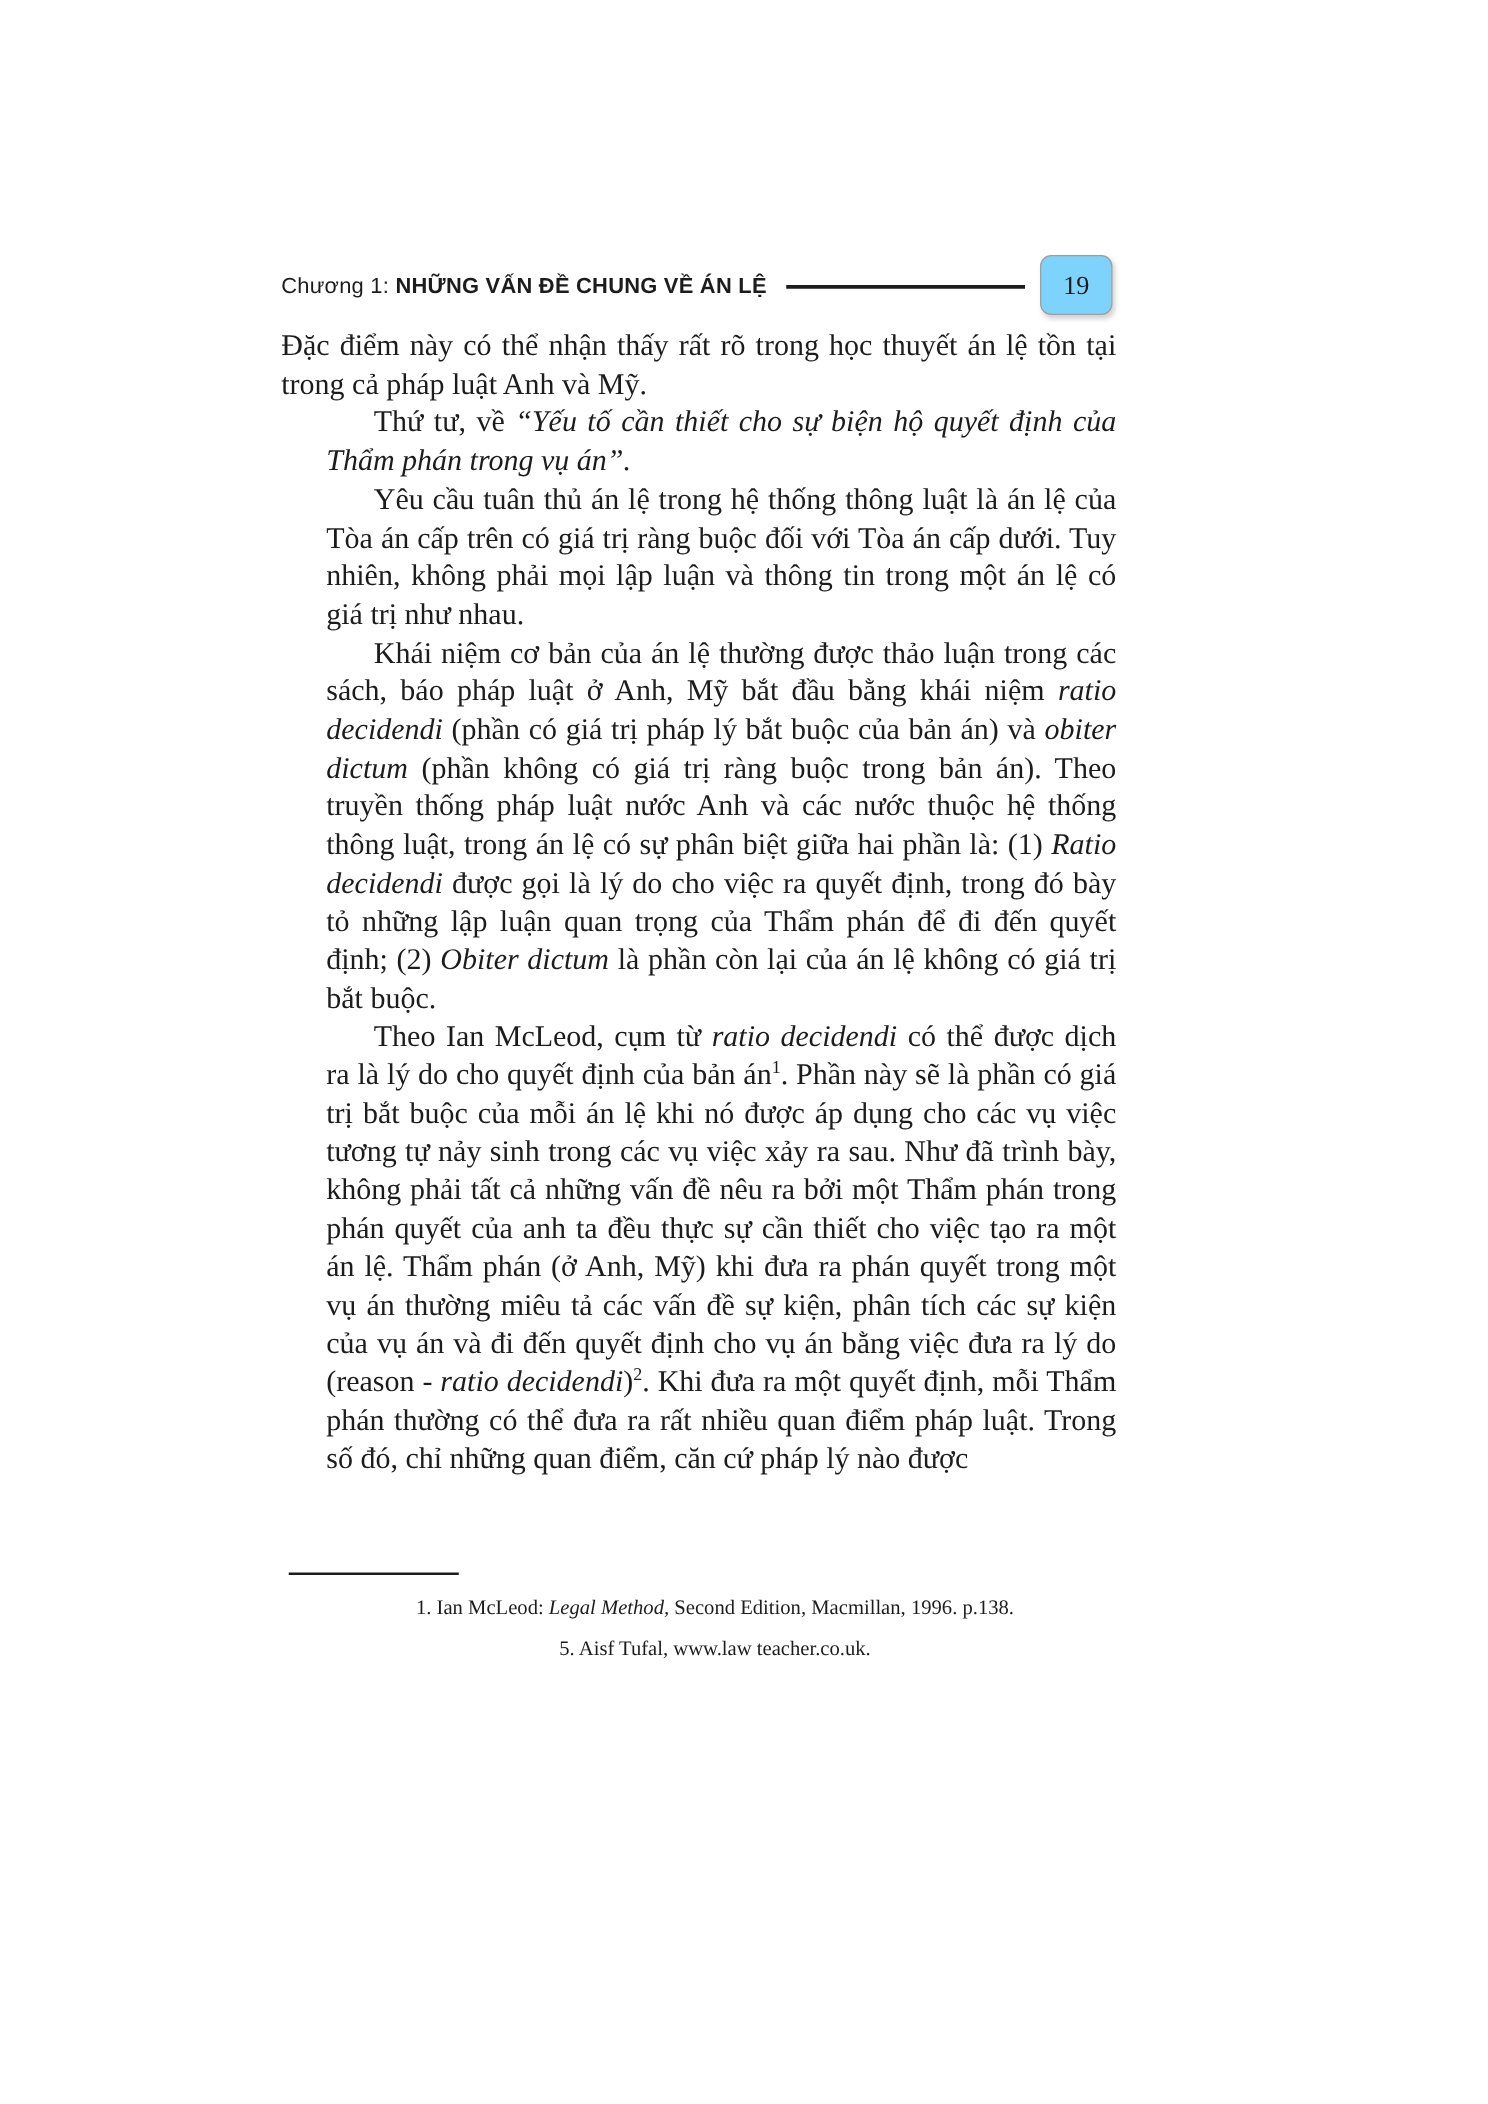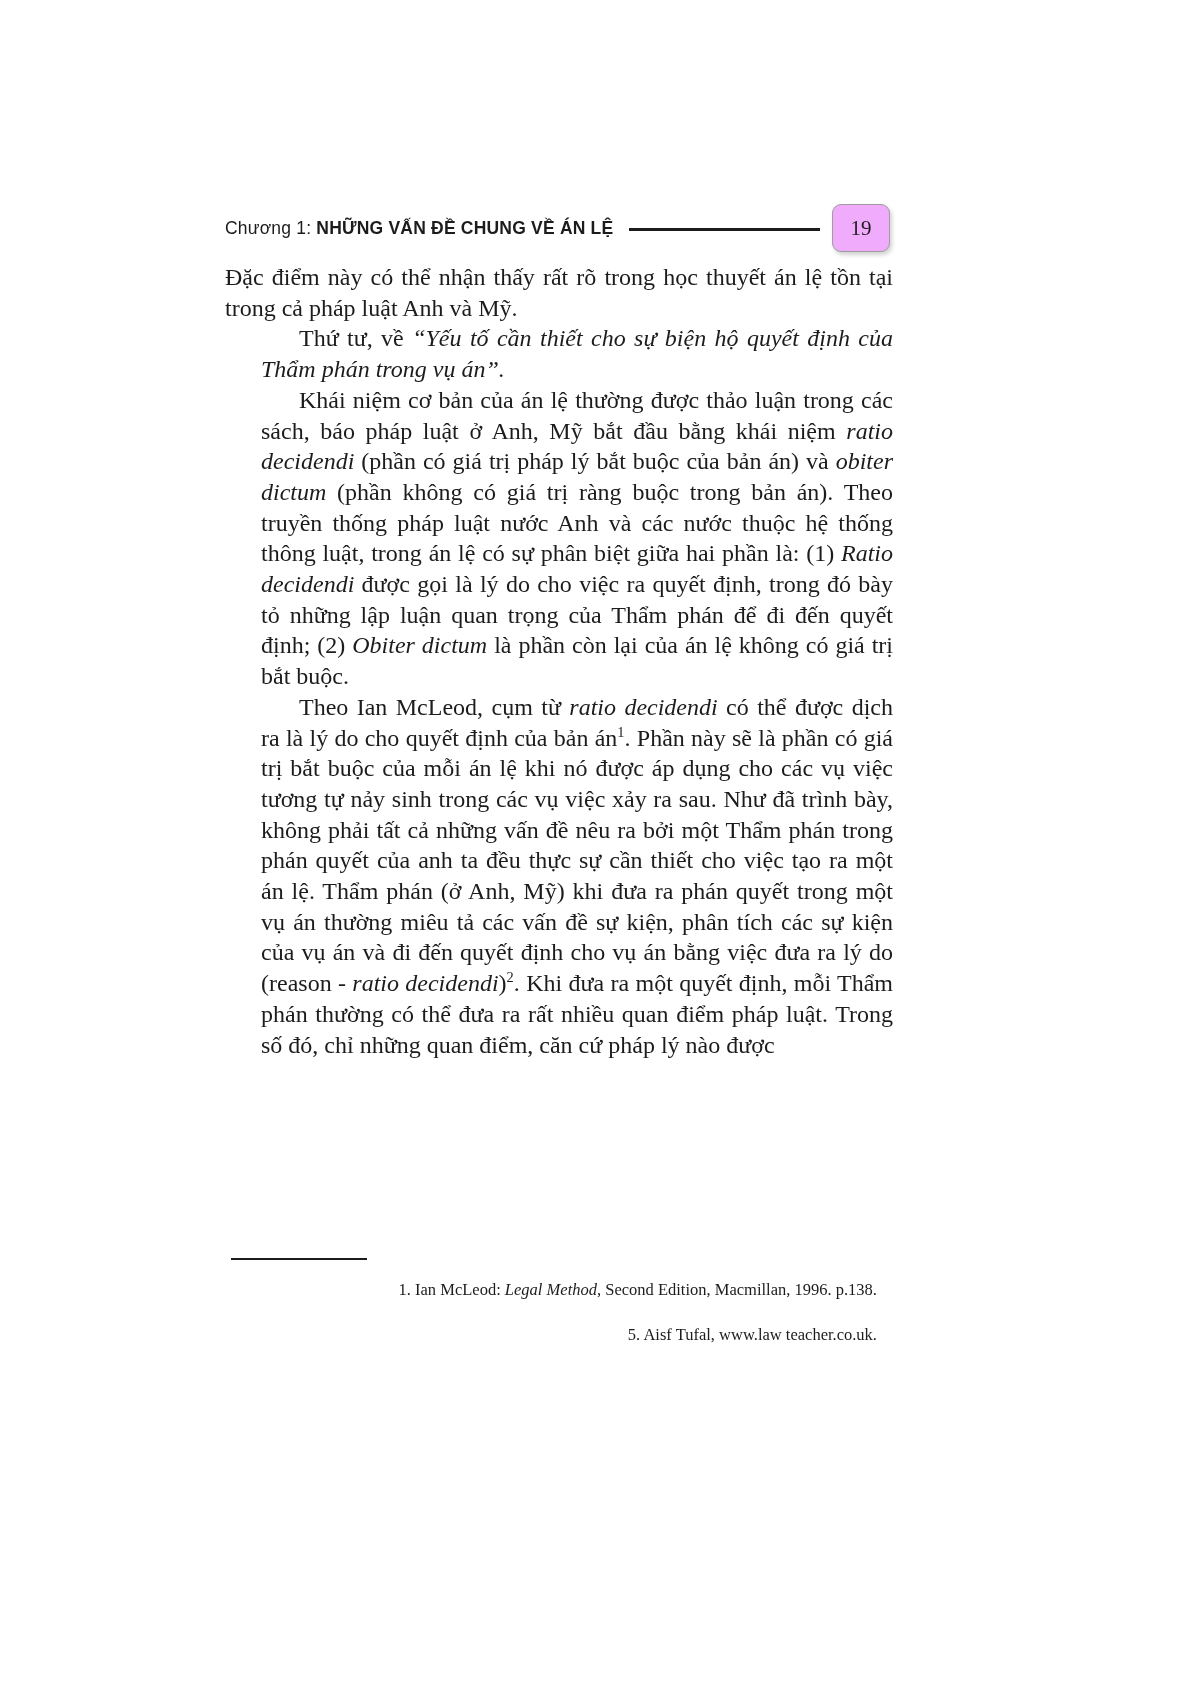--- a/index.html
+++ b/index.html
@@ -39,21 +39,21 @@
     background: var(--rule, #1c1c1c);
     margin: 2px 12px 0 16px;
   }
   .page-number-box {
     width: 56px;
     height: 46px;
     flex: 0 0 56px;
     border: 1.5px solid var(--box-border, #9e9e9e);
     border-radius: 9px;
     box-shadow: 2px 3px 4px rgba(0,0,0,0.18);
-    background: #f0abfc;
+    background: #7dd3fc;
     display: flex;
     align-items: center;
     justify-content: center;
     font-size: 21px;
   }
 
   
   .body-text {
     position: absolute;
     top: 262px;
@@ -79,45 +79,46 @@
     left: 225px;
     width: 668px;
   }
   .footnote-rule {
     width: 136px;
     height: 2px;
     background: var(--rule, #1c1c1c);
     margin: 0 0 12px 6px;
   }
   .footnote-list p {
-    margin: 16px;
+    margin: 4px;
     padding-left: 26px;
     font-size: 16.5px;
     line-height: 28.5px;
-    text-align: right;
+    text-align: center;
   }
 </style>
 </head>
 <body>
 
 <div class="page">
 
   <header class="page-header">
     <div class="chapter-heading">
       <span class="chapter-prefix">Chương 1: </span><span class="chapter-title">NHỮNG VẤN ĐỀ CHUNG VỀ ÁN LỆ</span>
     </div>
     <div class="header-rule"></div>
     <div class="page-number-box">
       <span>19</span>
     </div>
   </header>
 
   <main class="body-text">
       <p class="para"><span>Đặc điểm này có thể nhận thấy rất rõ trong học thuyết án lệ tồn tại trong cả pháp luật Anh và Mỹ.</span></p>
       <p class="para indent"><span>Thứ tư, về </span><span class="it">“Yếu tố cần thiết cho sự biện hộ quyết định của Thẩm phán trong vụ án”.</span></p>
+      <p class="para indent"><span>Yêu cầu tuân thủ án lệ trong hệ thống thông luật là án lệ của Tòa án cấp trên có giá trị ràng buộc đối với Tòa án cấp dưới. Tuy nhiên, không phải mọi lập luận và thông tin trong một án lệ có giá trị như nhau.</span></p>
       <p class="para indent"><span>Khái niệm cơ bản của án lệ thường được thảo luận trong các sách, báo pháp luật ở Anh, Mỹ bắt đầu bằng khái niệm </span><span class="it">ratio decidendi</span><span> (phần có giá trị pháp lý bắt buộc của bản án) và </span><span class="it">obiter dictum</span><span> (phần không có giá trị ràng buộc trong bản án). Theo truyền thống pháp luật nước Anh và các nước thuộc hệ thống thông luật, trong án lệ có sự phân biệt giữa hai phần là: (1) </span><span class="it">Ratio decidendi</span><span> được gọi là lý do cho việc ra quyết định, trong đó bày tỏ những lập luận quan trọng của Thẩm phán để đi đến quyết định; (2) </span><span class="it">Obiter dictum</span><span> là phần còn lại của án lệ không có giá trị bắt buộc.</span></p>
       <p class="para indent"><span>Theo Ian McLeod, cụm từ </span><span class="it">ratio decidendi</span><span> có thể được dịch ra là lý do cho quyết định của bản án</span><sup>1</sup><span>. Phần này sẽ là phần có giá trị bắt buộc của mỗi án lệ khi nó được áp dụng cho các vụ việc tương tự nảy sinh trong các vụ việc xảy ra sau. Như đã trình bày, không phải tất cả những vấn đề nêu ra bởi một Thẩm phán trong phán quyết của anh ta đều thực sự cần thiết cho việc tạo ra một án lệ. Thẩm phán (ở Anh, Mỹ) khi đưa ra phán quyết trong một vụ án thường miêu tả các vấn đề sự kiện, phân tích các sự kiện của vụ án và đi đến quyết định cho vụ án bằng việc đưa ra lý do (reason - </span><span class="it">ratio decidendi</span><span>)</span><sup>2</sup><span>. Khi đưa ra một quyết định, mỗi Thẩm phán thường có thể đưa ra rất nhiều quan điểm pháp luật. Trong số đó, chỉ những quan điểm, căn cứ pháp lý nào được</span></p>
     </main>
 
   <footer class="footnotes">
     <div class="footnote-rule"></div>
     <div class="footnote-list">
         <p class="para"><span>1. Ian McLeod: </span><span class="it">Legal Method,</span><span> Second Edition, Macmillan, 1996. p.138.</span></p>
         <p class="para"><span>5. Aisf Tufal, www.law teacher.co.uk.</span></p>
       </div>

